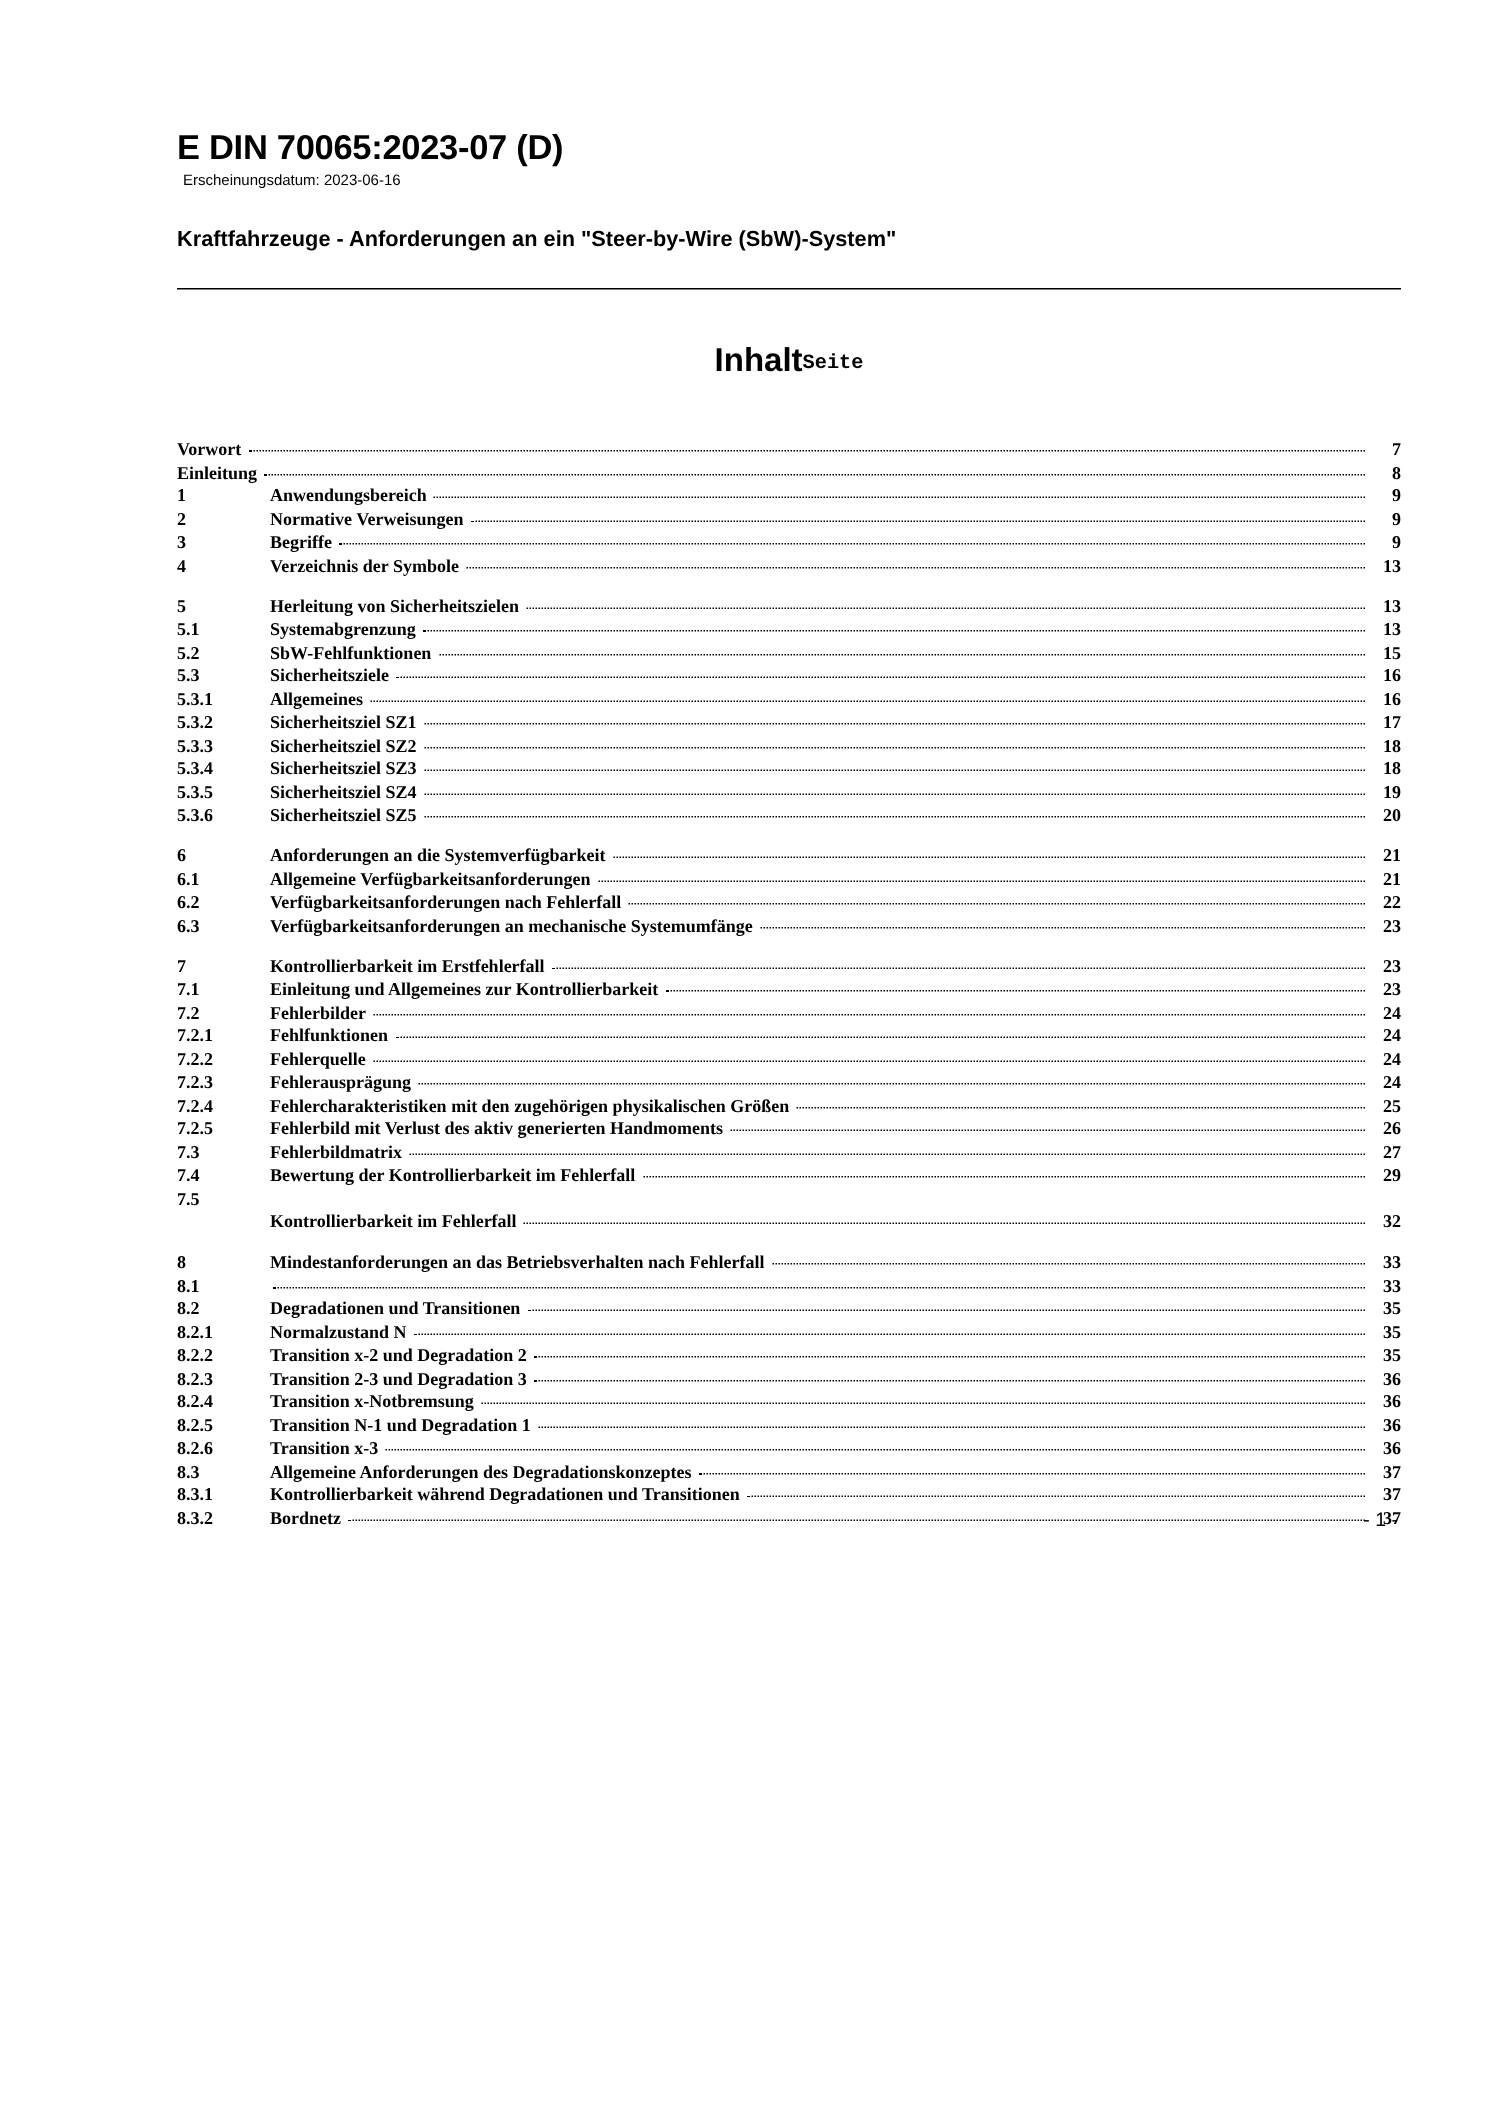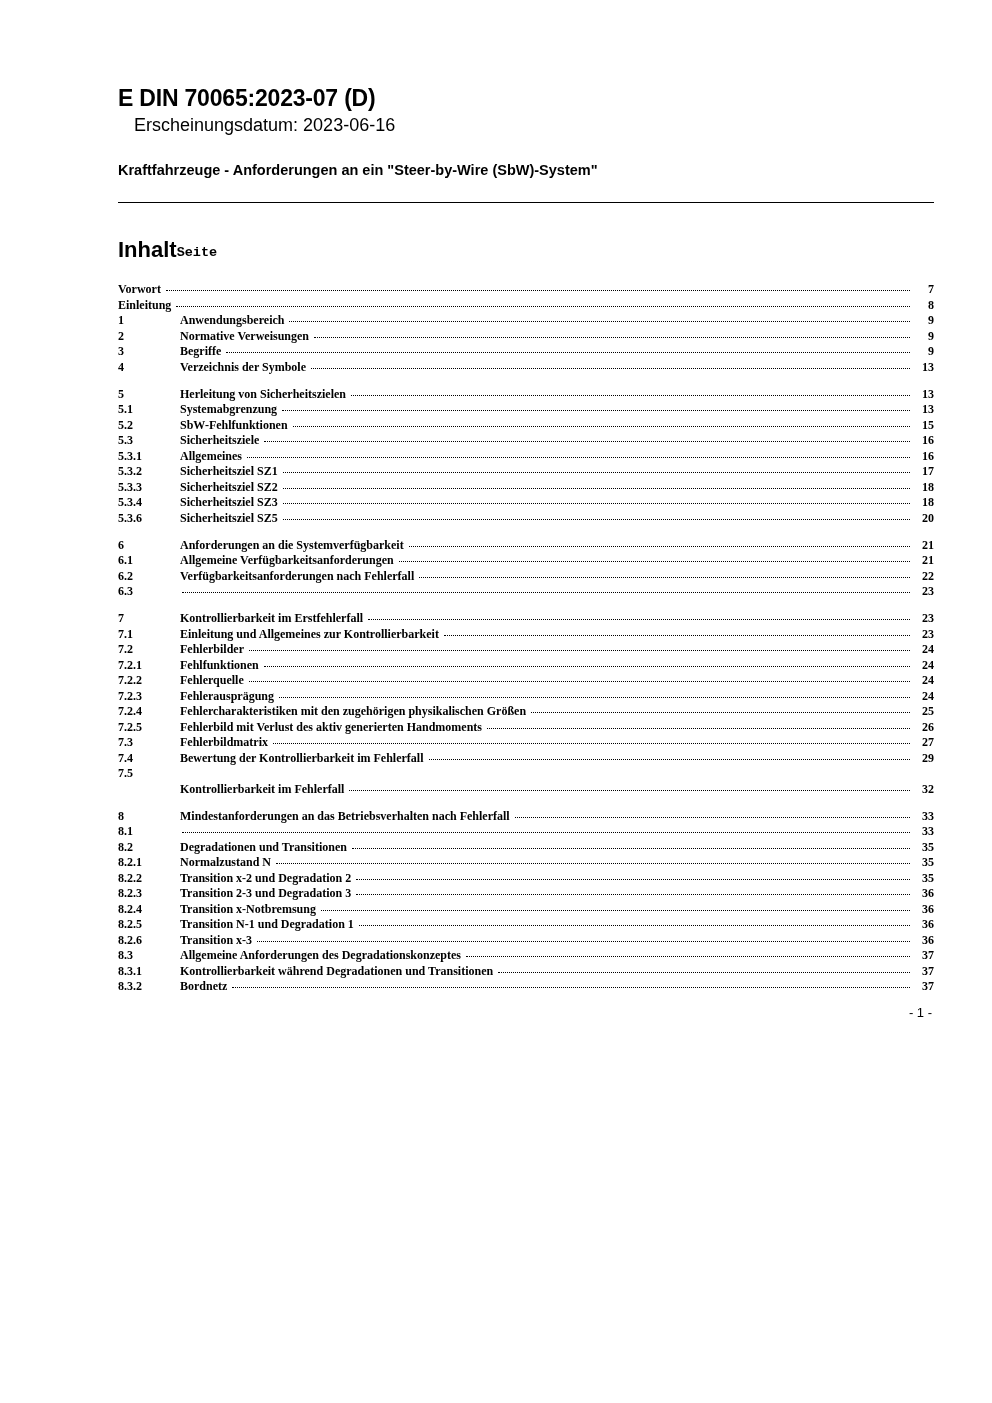--- a/index.html
+++ b/index.html
@@ -25,40 +25,40 @@
   .doc-title {
     font-family: "Liberation Sans", sans-serif;
     font-size: 23px;
     font-weight: bold;
     letter-spacing: -0.2px;
     margin: 0 0 4px 0;
     line-height: 1.15;
   }
   .doc-date {
     font-family: "Liberation Sans", sans-serif;
-    font-size: 18px;
+    font-size: 10px;
     font-weight: normal;
-    margin: 0 0 26px 16px;
+    margin: 0 0 26px 4px;
   }
   .doc-subtitle {
     font-family: "Liberation Sans", sans-serif;
     font-size: 14.5px;
     font-weight: bold;
     margin: 0 0 6px 0;
     padding-bottom: 24px;
     border-bottom: 1.6px solid #000;
     width: 816px;
   }
   .toc-header {
     display: flex;
     align-items: flex-end;
-    justify-content: flex-start;
+    justify-content: center;
     width: 816px;
     margin-top: 34px;
-    margin-bottom: 20px;
+    margin-bottom: 40px;
   }
   .toc-header .inhalt {
     font-family: "Liberation Sans", sans-serif;
     font-size: 22px;
     font-weight: bold;
   }
   .toc-header .seite {
     font-family: Liberation Mono, monospace;
     font-size: 13.5px;
     font-weight: bold;
@@ -205,20 +205,26 @@
         <span class="dots"></span>
         <span class="page-no">18</span>
       </div>
       <div class="toc-row">
         <span class="num">5.3.4</span>
         <span class="label">Sicherheitsziel SZ3</span>
         <span class="dots"></span>
         <span class="page-no">18</span>
       </div>
       <div class="toc-row">
+        <span class="num">5.3.5</span>
+        <span class="label">Sicherheitsziel SZ4</span>
+        <span class="dots"></span>
+        <span class="page-no">19</span>
+      </div>
+      <div class="toc-row">
         <span class="num">5.3.6</span>
         <span class="label">Sicherheitsziel SZ5</span>
         <span class="dots"></span>
         <span class="page-no">20</span>
       </div>
       <div class="toc-row gap">
         <span class="num">6</span>
         <span class="label">Anforderungen an die Systemverfügbarkeit</span>
         <span class="dots"></span>
         <span class="page-no">21</span>
@@ -230,20 +236,21 @@
         <span class="page-no">21</span>
       </div>
       <div class="toc-row">
         <span class="num">6.2</span>
         <span class="label">Verfügbarkeitsanforderungen nach Fehlerfall</span>
         <span class="dots"></span>
         <span class="page-no">22</span>
       </div>
       <div class="toc-row">
         <span class="num">6.3</span>
+        <span class="label">Verfügbarkeitsanforderungen an mechanische Systemumfänge</span>
         <span class="dots"></span>
         <span class="page-no">23</span>
       </div>
       <div class="toc-row gap">
         <span class="num">7</span>
         <span class="label">Kontrollierbarkeit im Erstfehlerfall</span>
         <span class="dots"></span>
         <span class="page-no">23</span>
       </div>
       <div class="toc-row">

